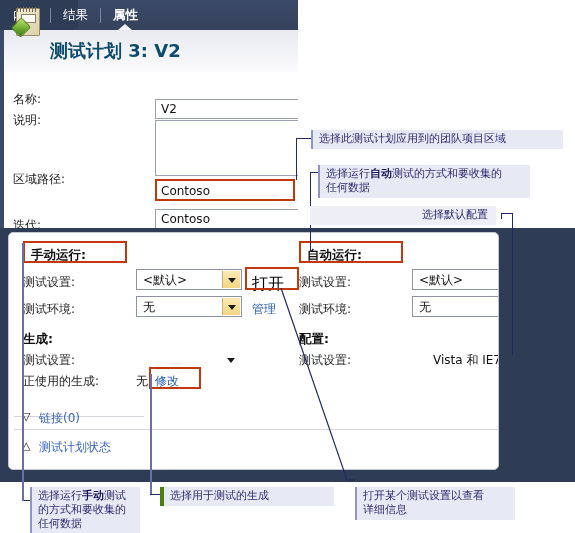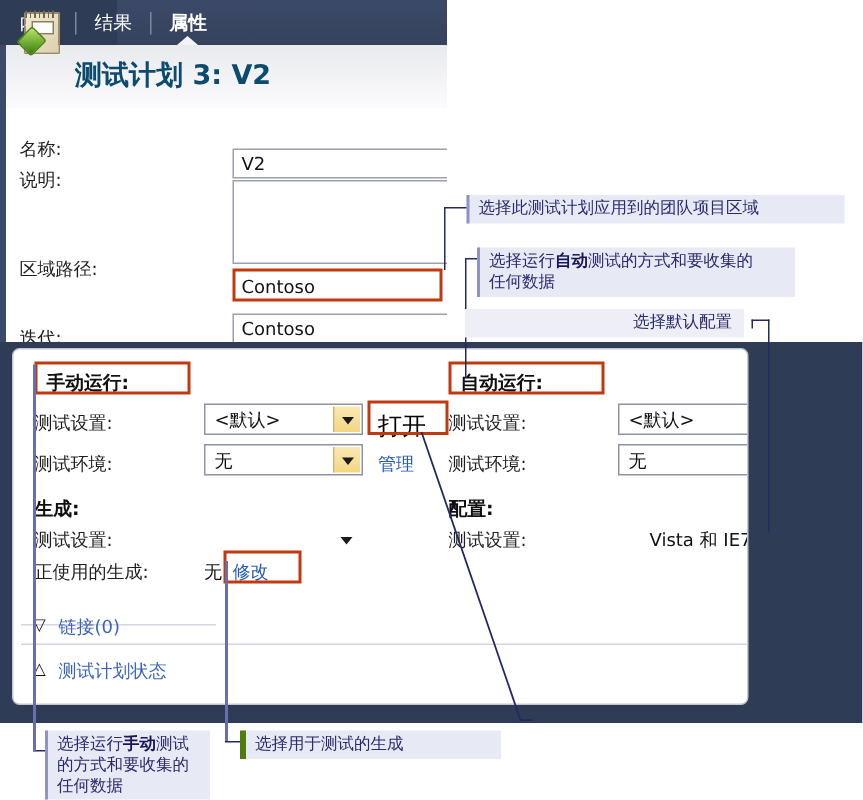--- a/index.html
+++ b/index.html
@@ -310,17 +310,19 @@
   <div class="ln lnv" style="left:512px;top:213px;height:142px;"></div>
 
   <div class="callout" style="left:30px;top:487px;width:110px;"><span>选择运行<b>手动</b>测试<br>的方式和要收集的<br>任何数据</span></div>
   <div class="ln lnh" style="left:22px;top:500px;width:8px;"></div>
   <div class="ln lnv" style="left:22px;top:243px;height:258px;background:#6b6fa8;width:2px;"></div>
 
   <div class="callout" style="left:160px;top:487px;width:174px;border-left:4px solid #4d7c0f;">选择用于测试的生成</div>
   <div class="ln lnh" style="left:150px;top:494px;width:10px;"></div>
   <div class="ln lnv" style="left:150px;top:374px;height:120px;background:#6b6fa8;width:2px;"></div>
 
+  <div class="callout" style="left:355px;top:487px;width:160px;">打开某个测试设置以查看
+详细信息</div>
   <svg class="diag" style="left:0;top:0;width:575px;height:533px;" viewBox="0 0 575 533">
     <polyline points="281,288 347,480 355,480" fill="none" stroke="#232a63" stroke-width="1.2"></polyline>
   </svg>
 
 </div>
 
 </body></html>

